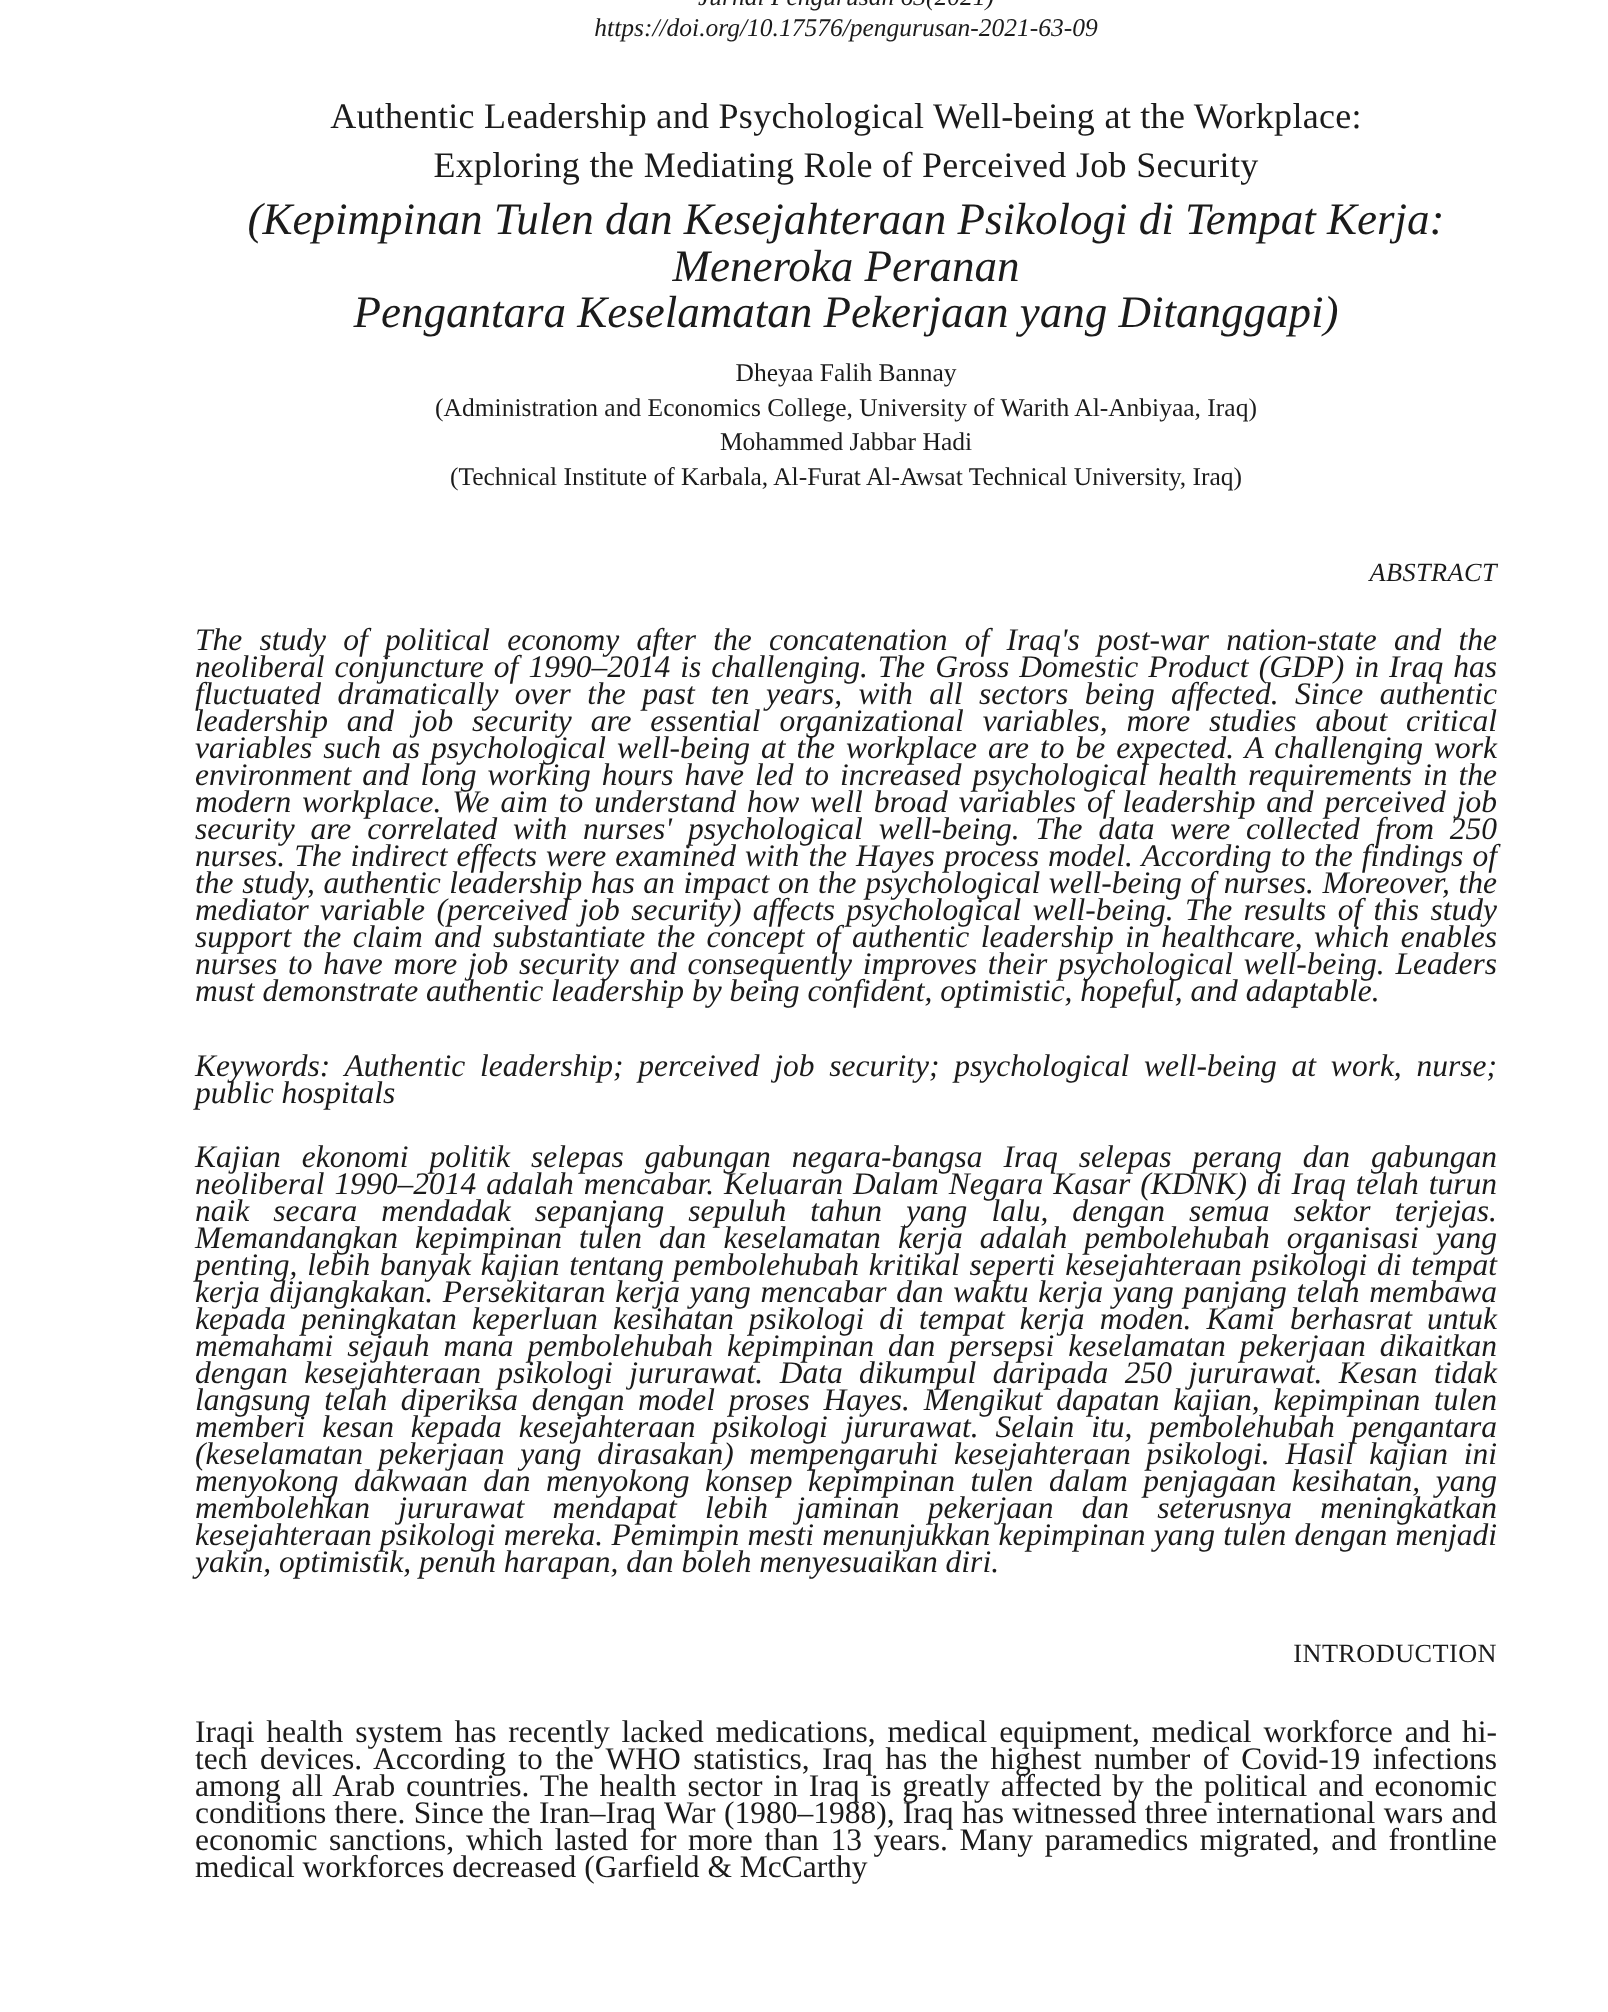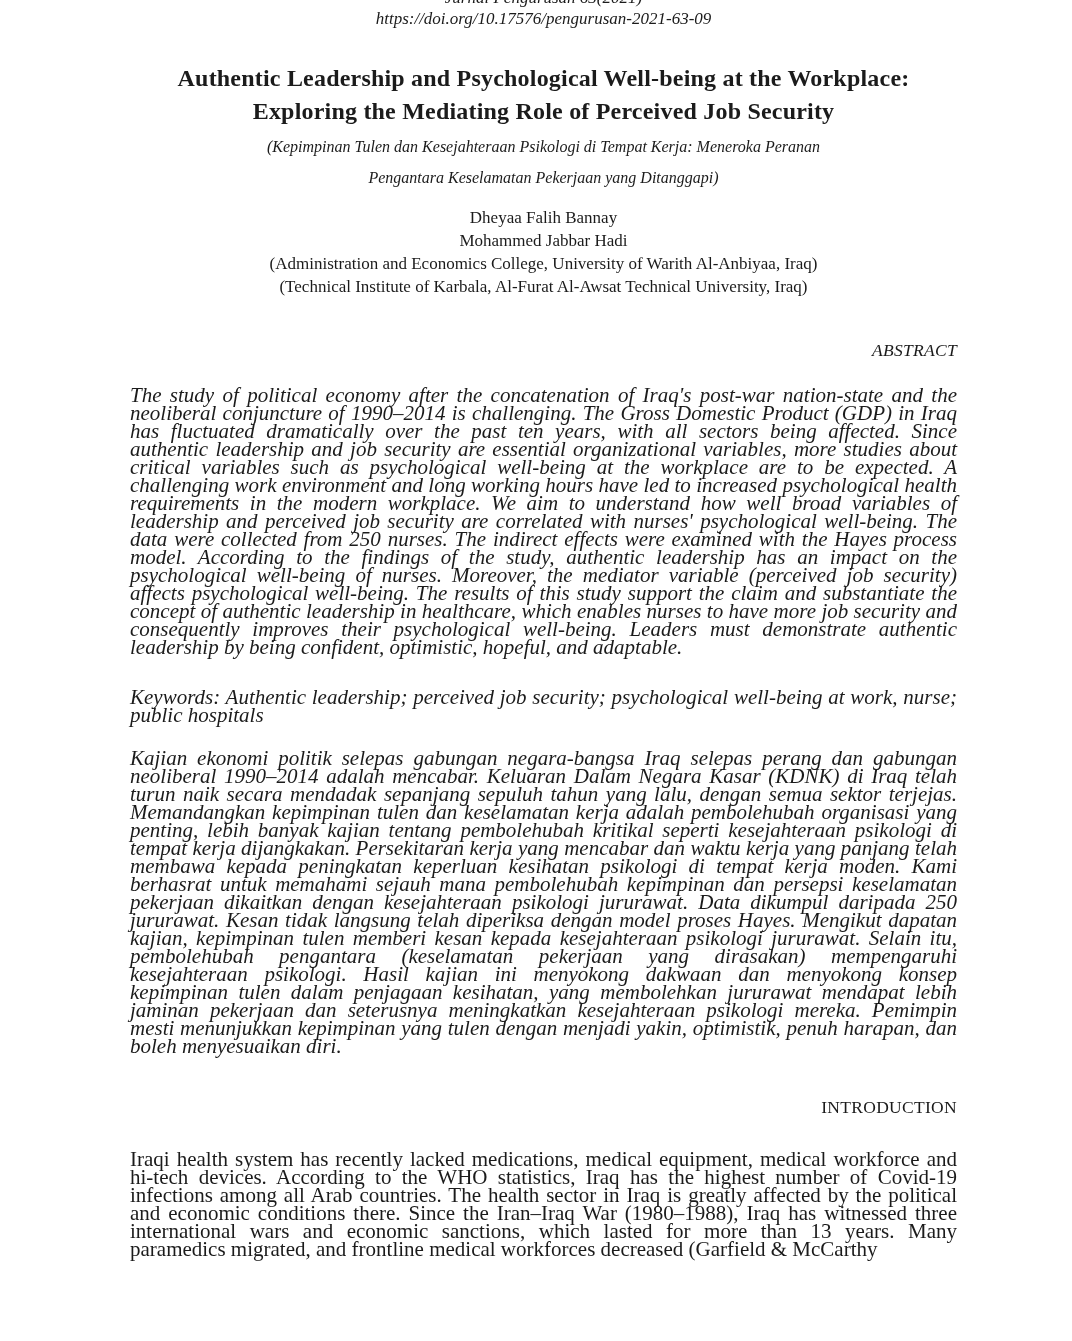--- a/index.html
+++ b/index.html
@@ -12,48 +12,48 @@
     height: 1341px;
     overflow: hidden;
     color: #1b1b1b;
     font-family: "Liberation Serif", "DejaVu Serif", serif;
     -webkit-font-smoothing: antialiased;
   }
   .page {
     box-sizing: border-box;
     width: 1072px;
     height: 1341px;
-    padding: 0 115px 0 130px;
+    padding: 0 74px 0 130px;
     overflow: hidden;
     background: #ffffff;
   }
   
   .journal-header {
     text-align: center;
     font-style: italic;
     font-size: 17px;
     line-height: 21px;
     overflow: hidden;
   }
   .journal-line.cut {
     margin-top: -13px; 
   }
   
   .title {
     margin: 33px 0 0 0;
     font-size: 24px;
     line-height: 33px;
-    font-weight: bold;
+    font-weight: normal;
     text-align: center;
     letter-spacing: 0.2px;
   }
   .title-line { display: block; }
   .subtitle {
     margin-top: 3px;
-    font-size: 16px;
+    font-size: 30px;
     line-height: 31px;
     font-style: italic;
     text-align: center;
   }
   .subtitle-line { display: block; }
   
   .authors {
     margin-top: 13px;
     text-align: center;
     font-size: 17px;
@@ -97,22 +97,22 @@
     <span class="title-line">Exploring the Mediating Role of Perceived Job Security</span>
   </h1>
 
   <div class="subtitle">
     <span class="subtitle-line">(Kepimpinan Tulen dan Kesejahteraan Psikologi di Tempat Kerja: Meneroka Peranan</span>
     <span class="subtitle-line">Pengantara Keselamatan Pekerjaan yang Ditanggapi)</span>
   </div>
 
   <div class="authors">
     <div>Dheyaa Falih Bannay</div>
+    <div>(Administration and Economics College, University of Warith Al-Anbiyaa, Iraq)</div>
     <div>Mohammed Jabbar Hadi</div>
-    <div>(Administration and Economics College, University of Warith Al-Anbiyaa, Iraq)</div>
     <div>(Technical Institute of Karbala, Al-Furat Al-Awsat Technical University, Iraq)</div>
   </div>
 
   <h2 class="section-heading italic">ABSTRACT</h2>
 
   <p class="body-par italic">The study of political economy after the concatenation of Iraq's post-war nation-state and the neoliberal conjuncture of 1990–2014 is challenging. The Gross Domestic Product (GDP) in Iraq has fluctuated dramatically over the past ten years, with all sectors being affected. Since authentic leadership and job security are essential organizational variables, more studies about critical variables such as psychological well-being at the workplace are to be expected. A challenging work environment and long working hours have led to increased psychological health requirements in the modern workplace. We aim to understand how well broad variables of leadership and perceived job security are correlated with nurses' psychological well-being. The data were collected from 250 nurses. The indirect effects were examined with the Hayes process model. According to the findings of the study, authentic leadership has an impact on the psychological well-being of nurses. Moreover, the mediator variable (perceived job security) affects psychological well-being. The results of this study support the claim and substantiate the concept of authentic leadership in healthcare, which enables nurses to have more job security and consequently improves their psychological well-being. Leaders must demonstrate authentic leadership by being confident, optimistic, hopeful, and adaptable.</p>
 
   <p class="body-par italic keywords-par">Keywords: Authentic leadership; perceived job security; psychological well-being at work, nurse; public hospitals</p>
 
 

